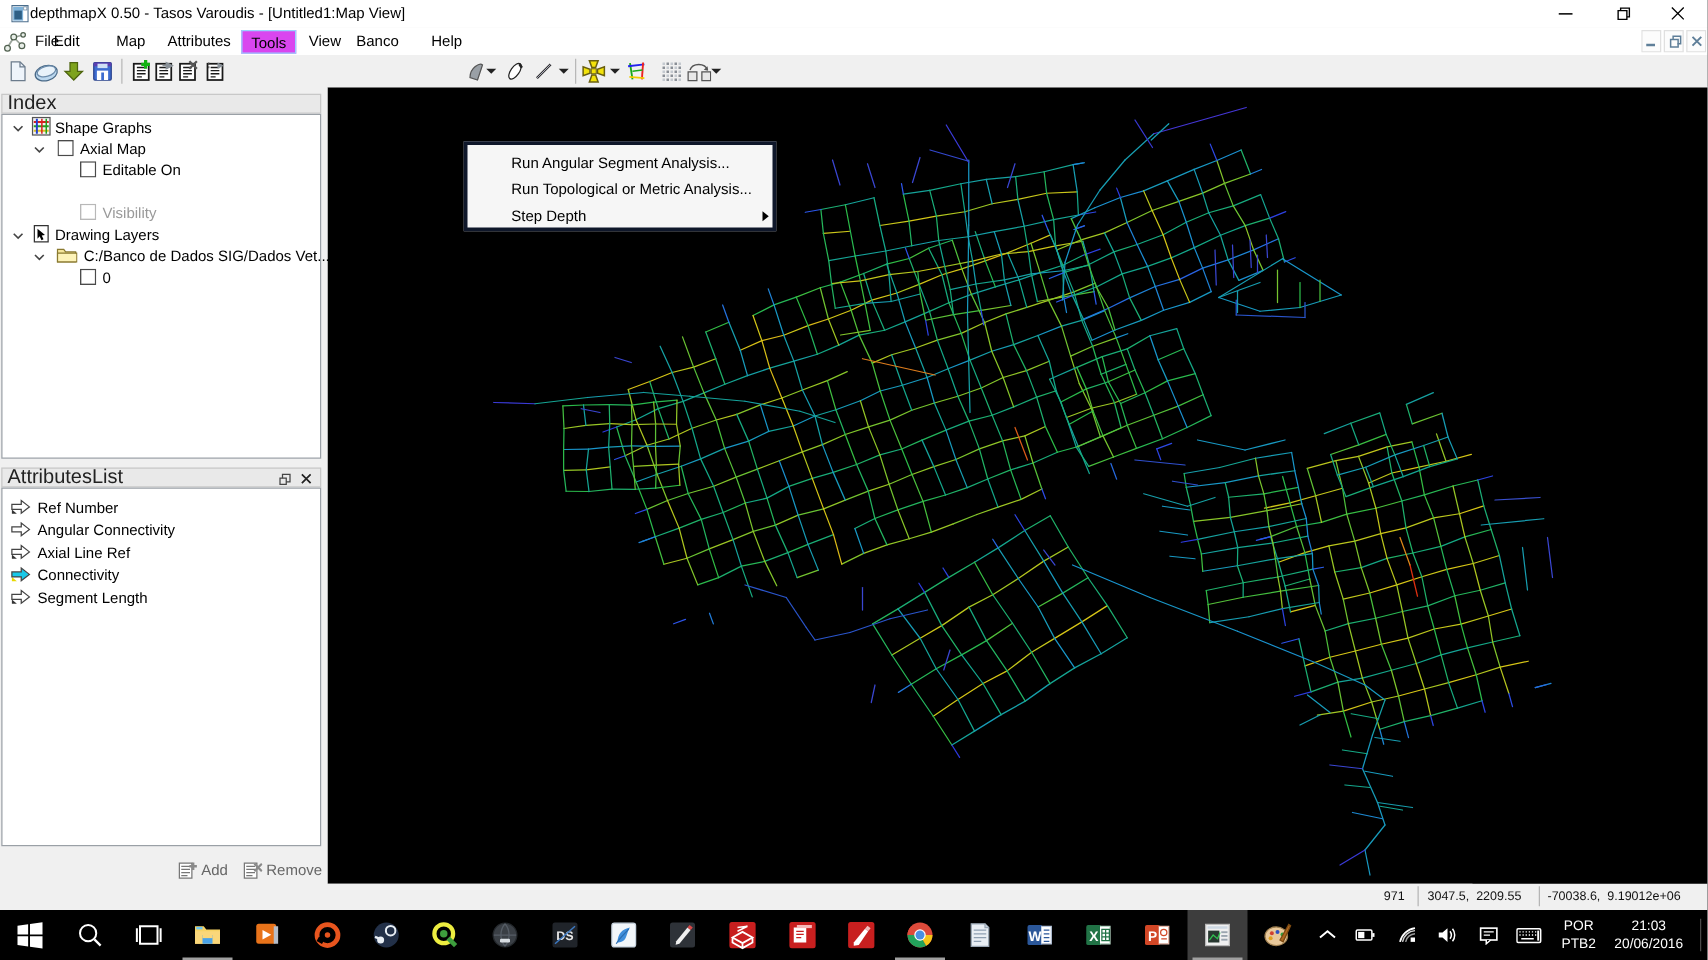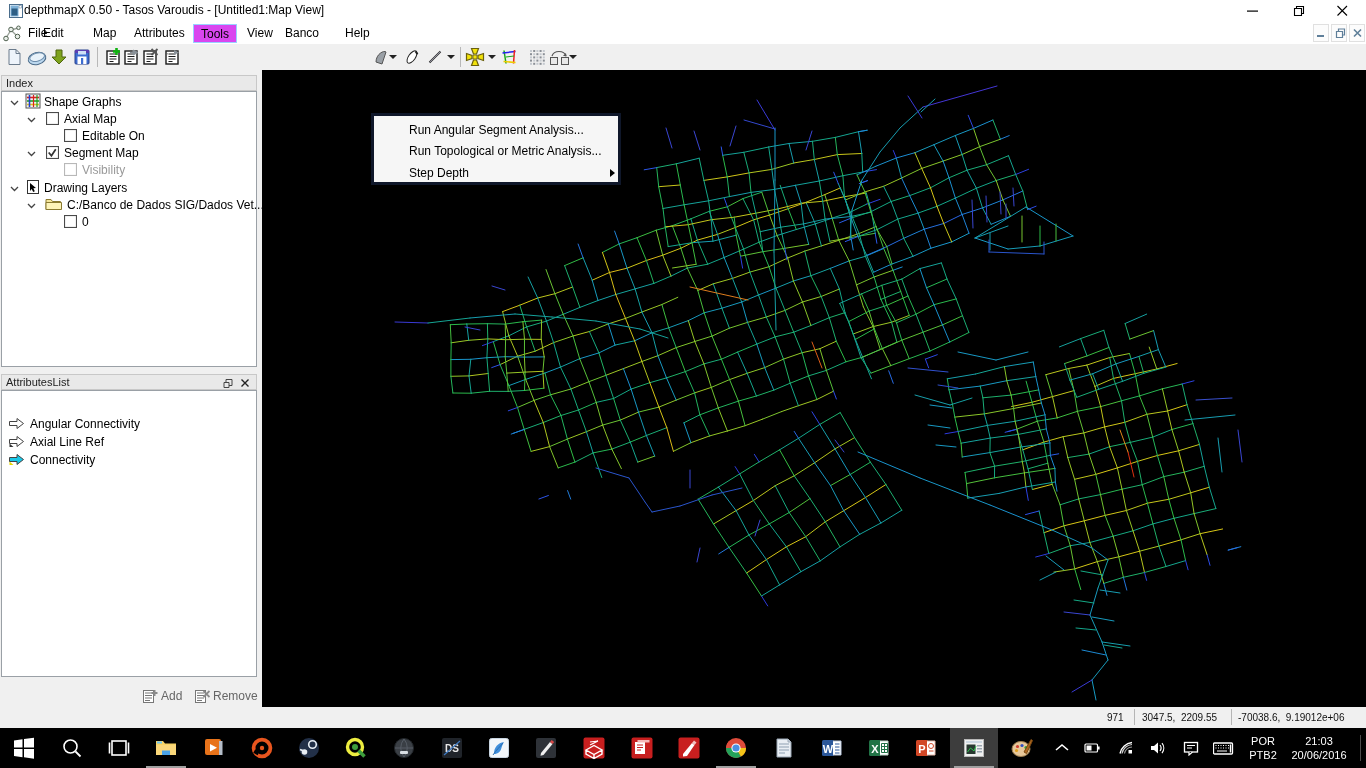--- a/index.html
+++ b/index.html
@@ -18,21 +18,21 @@
   .mitem.sel { background:#d946ef; border:1px solid #99d1ff; }
 
   
   #toolbar { position:absolute; left:0; top:44px; width:1366px; height:26px; background:#f0f0f0; border-bottom:1px solid #f0f0f0; }
   .tsep { position:absolute; top:3px; width:1px; height:20px; background:#b8b8b8; }
 
   
   #canvas { position:absolute; left:262px; top:70px; width:1104px; height:637px; background:#000; }
   #leftdock { position:absolute; left:0; top:70px; width:262px; height:637px; background:#f0f0f0; }
 
-  .panelhdr { position:absolute; left:1px; width:256px; height:16px; background:#e9e9e9; border:1px solid #c8c8c8; font-size:11px; color:#222; line-height:14px; padding-left:4px; }
+  .panelhdr { position:absolute; left:1px; width:256px; height:16px; background:#e9e9e9; border:1px solid #c8c8c8; font-size:16px; color:#222; line-height:14px; padding-left:4px; }
   .panelbody { position:absolute; left:1px; width:256px; background:#ffffff; border:1px solid #9aa0a6; }
 
   .treerow { position:absolute; height:17px; font-size:12px; color:#000; line-height:17px; white-space:pre; }
   .gray { color:#9a9a9a; }
   .chev { position:absolute; width:9px; height:9px; }
 
   .attrow { position:absolute; height:18px; font-size:12px; color:#000; line-height:18px; }
 
   #addremove { position:absolute; left:0px; top:617px; width:262px; height:20px; font-size:12px; color:#666; }
 
@@ -1324,26 +1324,20 @@
             <path d="M12 2 v12" stroke="#20a020" stroke-width="1.2"></path>
           </svg><span style="position:absolute;left:44px">Shape Graphs</span></div>
         <div class="treerow" style="left:0;top:41.1px;width:256px"><svg class="chev" style="left:27px;top:4px" width="9" height="9" viewBox="0 0 9 9">
             <path d="M1 3 l3.5 3.5 L8 3" fill="none" stroke="#444" stroke-width="1.3"></path>
           </svg><svg style="position:absolute;left:46px;top:1px" width="13" height="13" viewBox="0 0 12 12">
             <rect x="0.5" y="0.5" width="11" height="11" fill="#fff" stroke="#4a4a4a"></rect>
           </svg><span style="position:absolute;left:64px">Axial Map</span></div>
         <div class="treerow" style="left:0;top:58.2px;width:256px"><svg style="position:absolute;left:64px;top:1px" width="13" height="13" viewBox="0 0 12 12">
             <rect x="0.5" y="0.5" width="11" height="11" fill="#fff" stroke="#4a4a4a"></rect>
           </svg><span style="position:absolute;left:82px">Editable On</span></div>
-        <div class="treerow" style="left:0;top:75.3px;width:256px"><svg class="chev" style="left:27px;top:4px" width="9" height="9" viewBox="0 0 9 9">
-            <path d="M1 3 l3.5 3.5 L8 3" fill="none" stroke="#444" stroke-width="1.3"></path>
-          </svg><svg style="position:absolute;left:46px;top:1px" width="13" height="13" viewBox="0 0 12 12">
-            <rect x="0.5" y="0.5" width="11" height="11" fill="#fff" stroke="#4a4a4a"></rect>
-            <path d="M2.5 6 l2.5 3 4 -6" fill="none" stroke="#333" stroke-width="1.6"></path>
-          </svg><span style="position:absolute;left:64px">Segment Map</span></div>
         <div class="treerow" style="left:0;top:92.4px;width:256px"><svg style="position:absolute;left:64px;top:1px" width="13" height="13" viewBox="0 0 12 12">
             <rect x="0.5" y="0.5" width="11" height="11" fill="#fff" stroke="#b8b8b8"></rect>
           </svg><span class="gray" style="position:absolute;left:82px">Visibility</span></div>
         <div class="treerow" style="left:0;top:109.5px;width:256px"><svg class="chev" style="left:10px;top:4px" width="9" height="9" viewBox="0 0 9 9">
             <path d="M1 3 l3.5 3.5 L8 3" fill="none" stroke="#444" stroke-width="1.3"></path>
           </svg><svg style="position:absolute;left:25px;top:-1px" width="16" height="16" viewBox="0 0 16 16">
             <rect x="2.5" y="1.5" width="11" height="13" fill="#fff" stroke="#333"></rect>
             <path d="M5 4 l6 5 -2.6 0.3 1.4 3 -1.6 0.8 -1.5 -3.1 -1.7 2 z" fill="#000"></path>
           </svg><span style="position:absolute;left:44px">Drawing Layers</span></div>
         <div class="treerow" style="left:0;top:126.6px;width:256px"><svg class="chev" style="left:27px;top:4px" width="9" height="9" viewBox="0 0 9 9">
@@ -1361,40 +1355,54 @@
       <svg style="position:absolute;right:22px;top:3px" width="11" height="11" viewBox="0 0 11 11">
           <path d="M1 4.5 h5 v5 h-5 z" fill="none" stroke="#444" stroke-width="1"></path>
           <path d="M3 4.5 v-3 h6 v6 h-3" fill="none" stroke="#444" stroke-width="1"></path>
         </svg>
       <svg style="position:absolute;right:6px;top:3px" width="10" height="10" viewBox="0 0 10 10">
           <path d="M1.5 1.5 l7 7 M8.5 1.5 l-7 7" stroke="#222" stroke-width="1.4"></path>
         </svg>
     </div>
     <div class="panelbody" style="top:320px; height:287px;"></div>
     <div id="attrlist" style="position:absolute;left:0;top:0;width:258px;height:300px">
+        <div class="attrow" style="left:0;top:326.5px;width:250px">
+          <svg style="position:absolute;left:8px;top:2px" width="17" height="13" viewBox="0 0 17 13">
+            <path d="M1.5 8.5 l4 3.5 h-4 z" fill="#333"></path>
+            <path d="M1.5 4.5 h7.5 v-3 l6.5 5 -6.5 5 v-3 H1.5 z" fill="#fff" stroke="#444"></path>
+          </svg>
+          <span style="position:absolute;left:30px">Ref Number</span>
+        </div>
         <div class="attrow" style="left:0;top:344.5px;width:250px">
           <svg style="position:absolute;left:8px;top:2px" width="17" height="13" viewBox="0 0 17 13">
             <path d="M1.5 4.5 h7.5 v-3 l6.5 5 -6.5 5 v-3 H1.5 z" fill="#fff" stroke="#444"></path>
           </svg>
           <span style="position:absolute;left:30px">Angular Connectivity</span>
         </div>
         <div class="attrow" style="left:0;top:362.5px;width:250px">
           <svg style="position:absolute;left:8px;top:2px" width="17" height="13" viewBox="0 0 17 13">
             <path d="M1.5 8.5 l4 3.5 h-4 z" fill="#333"></path>
             <path d="M1.5 4.5 h7.5 v-3 l6.5 5 -6.5 5 v-3 H1.5 z" fill="#fff" stroke="#444"></path>
           </svg>
           <span style="position:absolute;left:30px">Axial Line Ref</span>
         </div>
         <div class="attrow" style="left:0;top:380.5px;width:250px">
           <svg style="position:absolute;left:8px;top:2px" width="17" height="13" viewBox="0 0 17 13">
             <path d="M1.5 8.5 l4 3.5 h-4 z" fill="#e8d800"></path>
             <path d="M1.5 4.5 h7.5 v-3 l6.5 5 -6.5 5 v-3 H1.5 z" fill="#18c8e8" stroke="#444"></path>
           </svg>
           <span style="position:absolute;left:30px">Connectivity</span>
         </div>
+        <div class="attrow" style="left:0;top:398.5px;width:250px">
+          <svg style="position:absolute;left:8px;top:2px" width="17" height="13" viewBox="0 0 17 13">
+            <path d="M1.5 8.5 l4 3.5 h-4 z" fill="#333"></path>
+            <path d="M1.5 4.5 h7.5 v-3 l6.5 5 -6.5 5 v-3 H1.5 z" fill="#fff" stroke="#444"></path>
+          </svg>
+          <span style="position:absolute;left:30px">Segment Length</span>
+        </div>
       </div>
 
     <div id="addremove">
       <svg style="position:absolute;left:142px;top:1px" width="16" height="16" viewBox="0 0 16 16">
         <rect x="1.5" y="2.5" width="10" height="12" fill="#fff" stroke="#777"></rect>
         <path d="M3 5 h7 M3 7.5 h7 M3 10 h7 M3 12.5 h5" stroke="#777" stroke-width="1"></path>
         <path d="M12.5 2 v6 M9.5 5 h6" stroke="#8a8a8a" stroke-width="2"></path>
       </svg>
       <div style="position:absolute;left:161px;top:2px;">Add</div>
       <svg style="position:absolute;left:194px;top:1px" width="16" height="16" viewBox="0 0 16 16">

